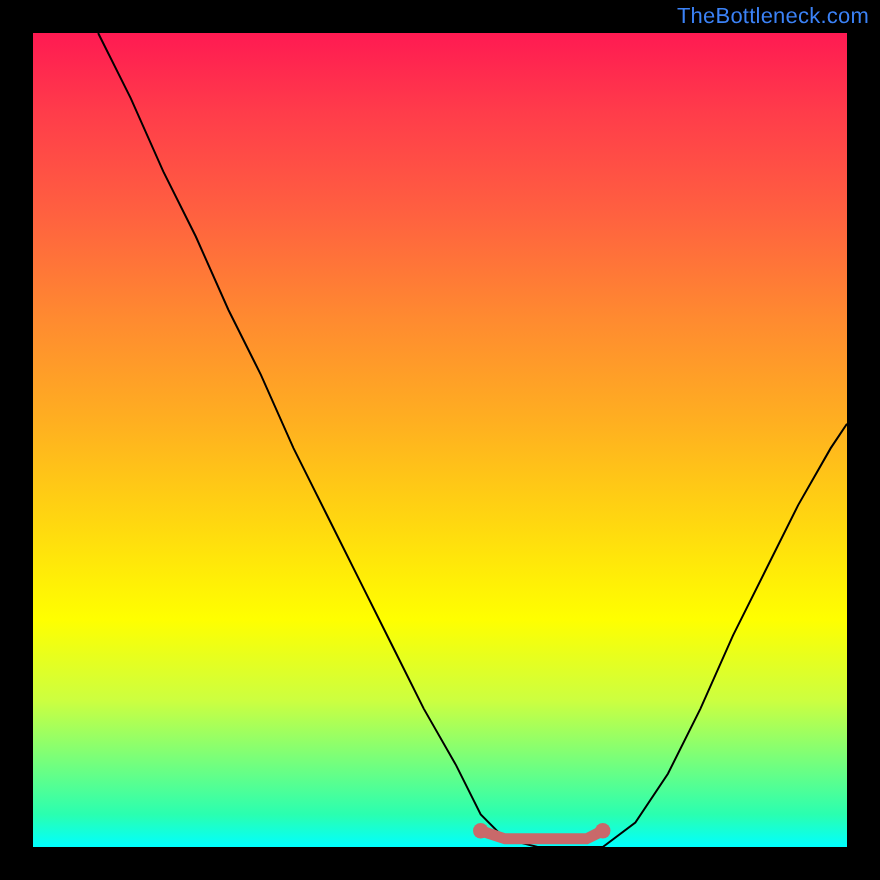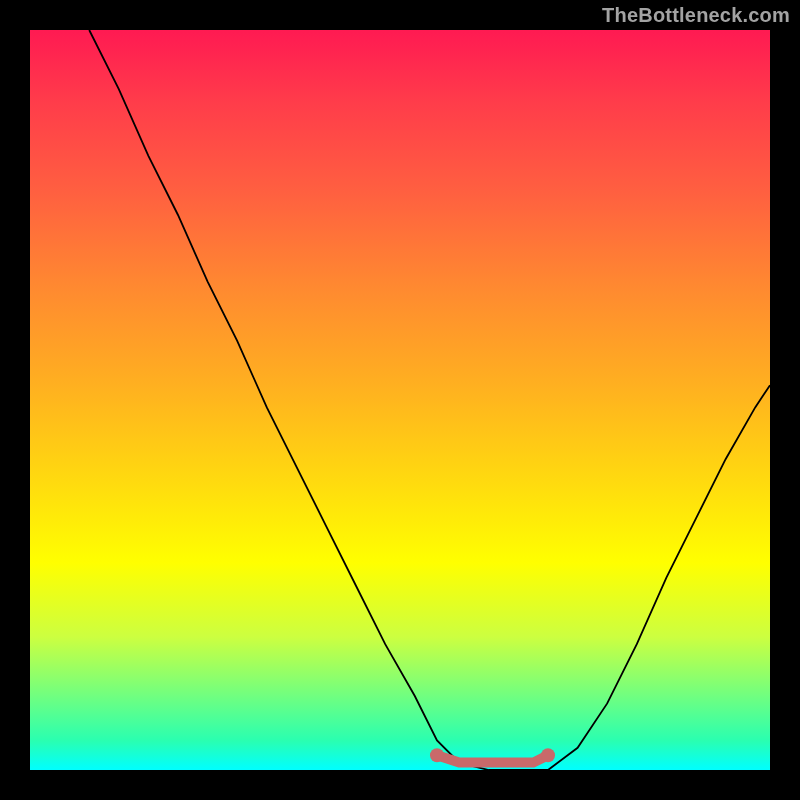--- a/index.html
+++ b/index.html
@@ -35,23 +35,23 @@
       #ccff40 82%,
       #70ff80 90%,
       #2affb0 96%,
       #00ffff 100%
     );
   }
   .watermark {
     position: absolute;
     top: 4px;
     right: 10px;
-    color: #a3a3a3;
+    color: #3b82f6;
     font-size: 20px;
-    font-weight: 700;
+    font-weight: 400;
     letter-spacing: 0.2px;
     font-family: Arial, Helvetica, sans-serif;
   }
   svg.curve {
     position: absolute;
     left: 0;
     top: 0;
     width: 740px;
     height: 740px;
     overflow: visible;

